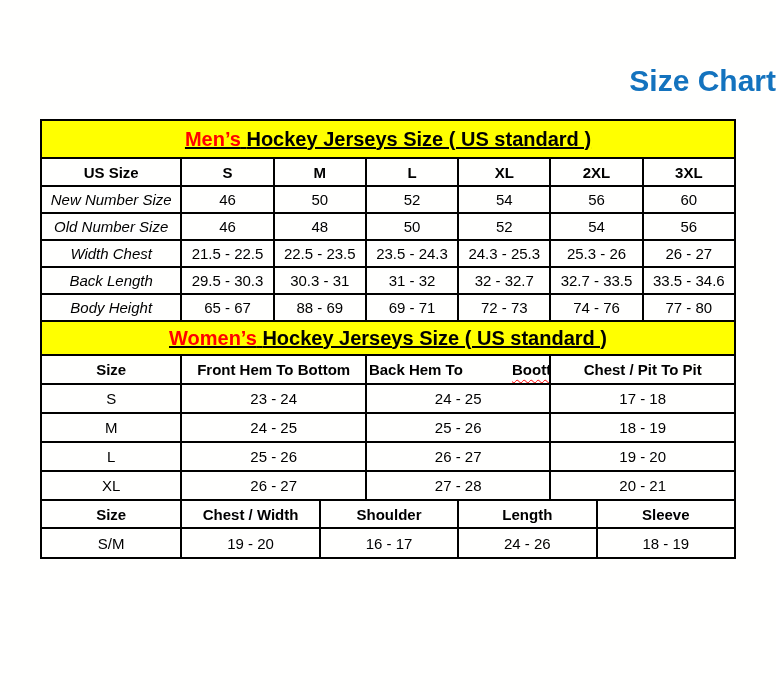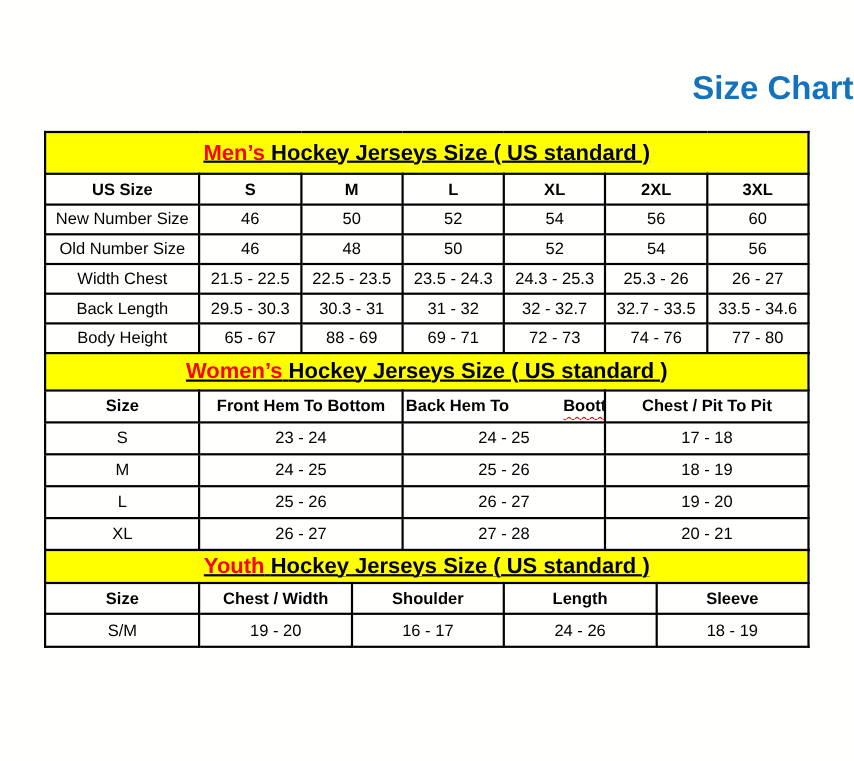--- a/index.html
+++ b/index.html
@@ -53,21 +53,21 @@
     text-decoration: underline;
   }
   tr.band .accent { color: var(--accent_red); }
   
   tr.cols th { font-weight: bold; }
   
   .mens col.c-label { width: 140px; }
   .mens col.c-data  { width: 92px; }
   .mens tr.cols th  { height: 28px; }
   .mens tr.datarow td { height: 27px; font-weight: normal; }
-  .mens td.rowlabel { font-weight: normal; }
+  .mens td.rowlabel { font-weight: normal; font-style: italic; }
   
   .womens col.c-label { width: 140px; }
   .womens col.c-data  { width: 184px; }
   .womens tr.band td  { height: 34px; }
   .womens tr.cols th  { height: 29px; }
   .womens tr.datarow td { height: 29px; font-weight: normal; }
   .womens td.rowlabel, .youth td.rowlabel { font-weight: bold; }
   
   .youth col.c-label { width: 140px; }
   .youth col.c-data  { width: 138px; }
@@ -208,23 +208,20 @@
 
   <table class="size-table youth">
     <colgroup>
       <col class="c-label">
         <col class="c-data">
         <col class="c-data">
         <col class="c-data">
         <col class="c-data">
     </colgroup>
     <tbody>
-        <tr class="band">
-      <td colspan="5"><span class="accent">Youth</span> <span>Hockey Jerseys Size ( US standard )</span></td>
-    </tr>
     <tr class="cols">
       <th>Size</th>
       <th>Chest / Width</th>
       <th>Shoulder</th>
       <th>Length</th>
       <th>Sleeve</th>
     </tr>
     <tr class="datarow">
       <td class="rowlabel">S/M</td>
       <td>19 - 20</td>

